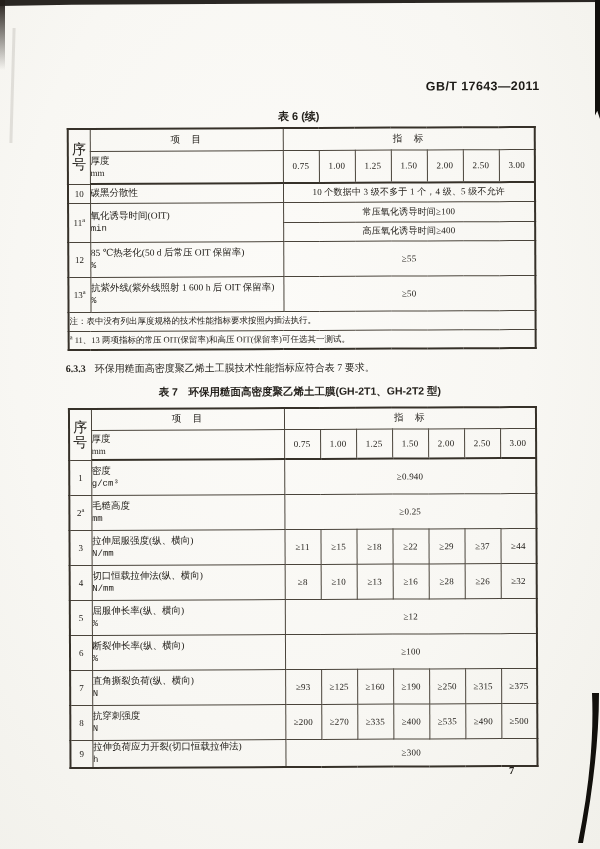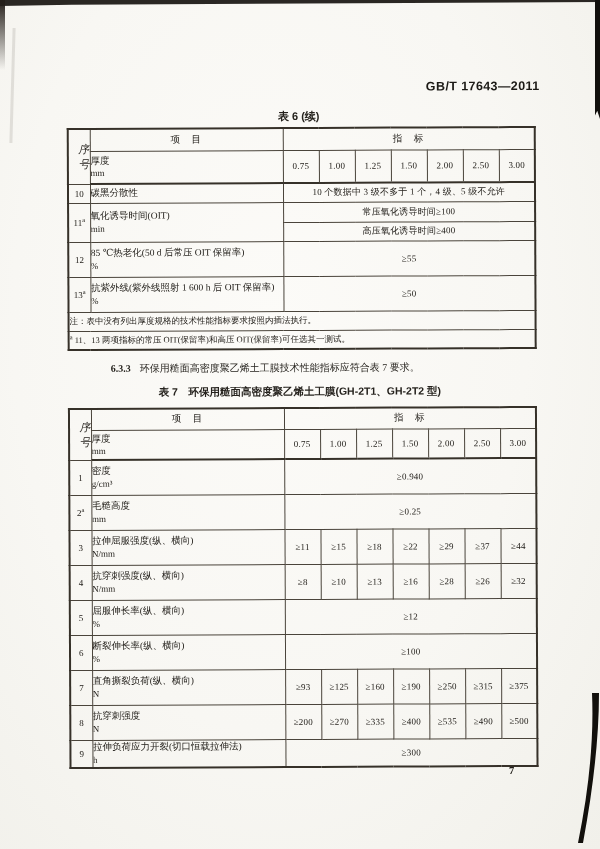--- a/index.html
+++ b/index.html
@@ -41,42 +41,42 @@
     font-weight:bold; font-size:12.5px; letter-spacing:.4px; color:#1c1a16;
   }
   .tbl-title {
     position:absolute; left:0; width:600px; text-align:center;
     font-family:"Liberation Sans","DejaVu Sans",sans-serif;
     font-weight:bold; color:#25221d;
   }
   .t6-title { top:109px; font-size:11px; }
   .t7-title { top:385px; font-size:10.5px; }
   .section-line { position:absolute; top:361px; left:66px; font-size:10px; color:#26231e; }
-  .section-line .num { font-weight:bold; margin-right:9px;margin-left:45px; }
+  .section-line .num { font-weight:bold; margin-right:9px; }
   .tbl {
     position:absolute; border-collapse:collapse; table-layout:fixed;
     border:2px solid #363129;
   }
   .tbl td {
     border:1px solid #4a443b; padding:0; vertical-align:middle;
     color:#24211c; overflow:hidden;
   }
   .t6 { left:68px; top:127px; width:467px; }
   .t7 { left:68px; top:407px; width:467px; }
   .hB td { border-bottom:2px solid #363129; }
   .seqh {
-    text-align:right; font-size:11px; line-height:15px;
-    word-break:break-all; padding:0 5px;font-style:italic;
+    text-align:center; font-size:14px; line-height:15px;
+    word-break:break-all; padding:0 5px;
   }
   .colh { text-align:center; font-size:9.5px; letter-spacing:1px; }
   .thick { font-size:9.5px; line-height:12px; }
   .thick .un { font-size:9px; }
   .seqc { text-align:center; font-size:9px; }
   .itemc { padding:2px 4px 2px 8px; font-size:9.5px; line-height:13px; }
-  .itemc .un { font-size:9px; }
+  .itemc .un { font-size:9px;font-family:Liberation Mono, monospace; }
   .vc { text-align:center; font-size:9px; letter-spacing:.2px; }
   .notec { font-size:8.5px; padding:2px 4px 2px 20px; line-height:11px; }
   .footc { font-size:8.5px; padding:2px 4px 2px 24px; line-height:11px; }
   sup { font-size:6.5px; line-height:0; }
   .page-num {
     position:absolute; top:766px; left:495px; width:30px; text-align:center;
     font-weight:bold; font-size:10.5px; color:#1e1b17;
   }
   .curl-svg { position:absolute; left:568px; top:693px; filter:blur(.4px); }
 </style>
@@ -236,21 +236,21 @@
       <td class="vc">≥15</td>
       <td class="vc">≥18</td>
       <td class="vc">≥22</td>
       <td class="vc">≥29</td>
       <td class="vc">≥37</td>
       <td class="vc">≥44</td>
     </tr>
     <tr style="height:35px">
       <td class="seqc"><span>4</span><sup></sup></td>
       <td class="itemc">
-            <div class="nm">抗穿刺强度(纵、横向)</div>
+            <div class="nm">切口恒载拉伸法(纵、横向)</div>
             <div class="un">N/mm</div>
           </td>
       <td class="vc">≥8</td>
       <td class="vc">≥10</td>
       <td class="vc">≥13</td>
       <td class="vc">≥16</td>
       <td class="vc">≥28</td>
       <td class="vc">≥26</td>
       <td class="vc">≥32</td>
     </tr>

